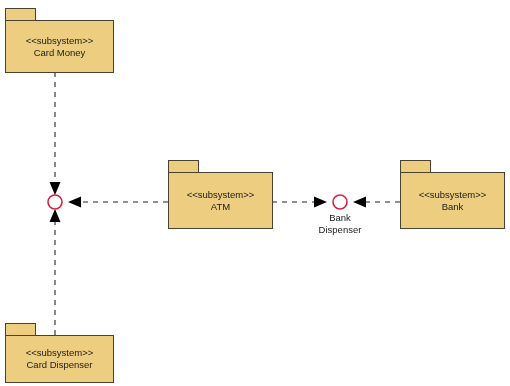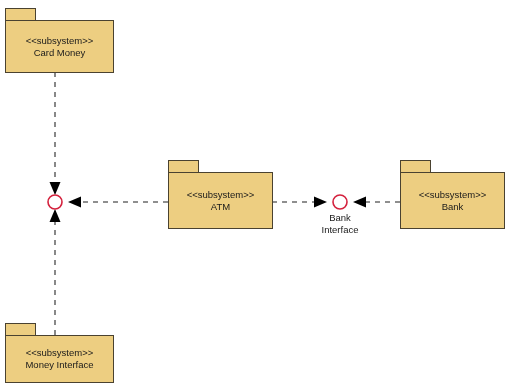--- a/index.html
+++ b/index.html
@@ -125,22 +125,22 @@
     <div class="pkg-body" style="top:12px; width:105px; height:57px;">
       <div class="pkg-stereotype">&lt;&lt;subsystem&gt;&gt;</div>
       <div class="pkg-title">Bank</div>
     </div>
   </div>
 
   <div class="pkg" style="left:5px; top:323px; width:109px; height:60px;">
     <div class="pkg-tab" style="width:31px; height:13px;"></div>
     <div class="pkg-body" style="top:12px; width:109px; height:48px;">
       <div class="pkg-stereotype">&lt;&lt;subsystem&gt;&gt;</div>
-      <div class="pkg-title">Money Interface</div>
+      <div class="pkg-title">Card Dispenser</div>
     </div>
   </div>
 
   <div class="iface-label" style="left:305px; top:212px; width:70px;">
     <div>Bank</div>
-    <div>Interface</div>
+    <div>Dispenser</div>
   </div>
 
 </div>
 
 </body></html>

